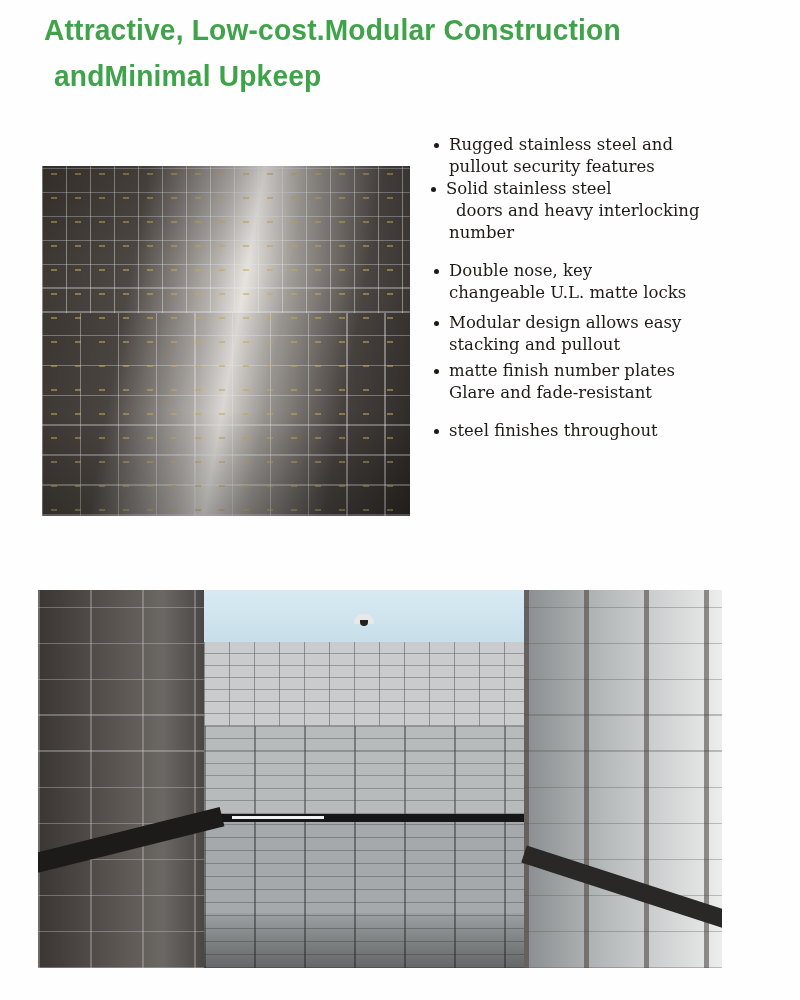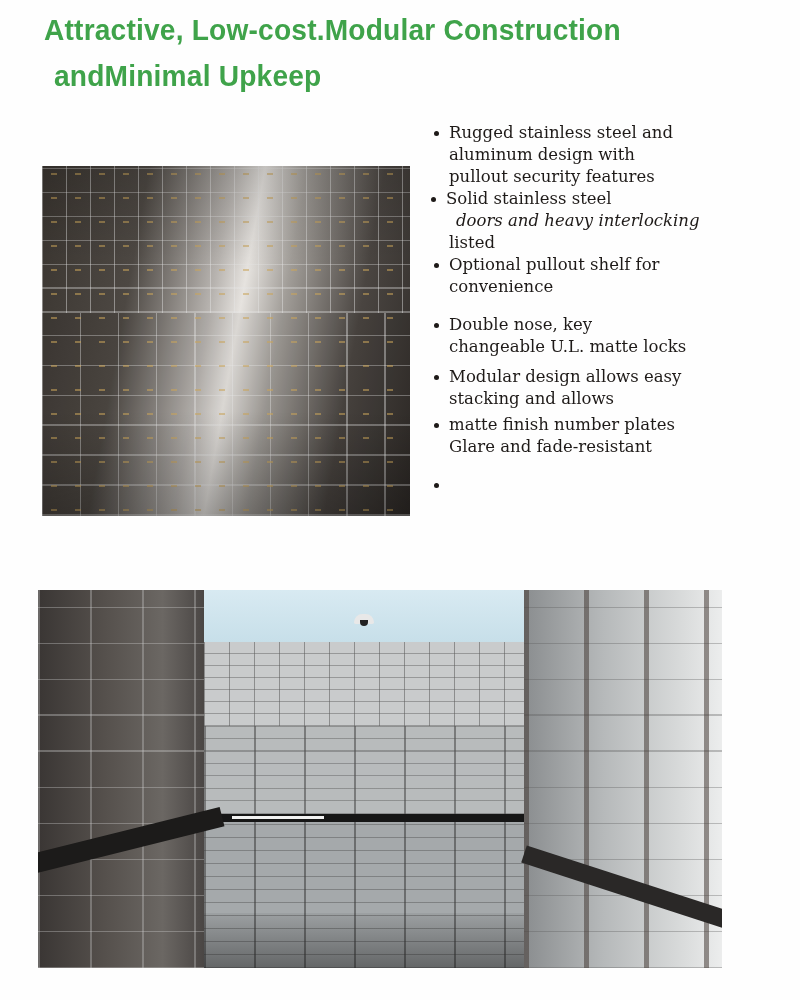--- a/index.html
+++ b/index.html
@@ -18,36 +18,36 @@
       transform: scaleX(0.97);
       transform-origin: left top;
     }
     .headline.l1 { top: 14px; }
     .headline.l2 { top: 60px; left: 54px; }
 
     
     .features {
       position: absolute;
       left: 432px;
-      top: 122px;
+      top: 134px;
       width: 330px;
       font-family: "DejaVu Serif", serif;
       color: #1e1a18;
       font-size: 16.5px;
       line-height: 22px;
       list-style: none;
     }
     .features li { position: relative; padding-left: 17px; }
     .features li .bullet {
       position: absolute; left: 2px; top: 9px;
       width: 5px; height: 5px; border-radius: 50%;
       background: #1e1a18;
     }
     .features li .line { display: block; white-space: nowrap; }
-    .features li .indent { padding-left: 10px; font-style: italic; }
+    .features li .indent { padding-left: 10px; }
 
     
     .photo1 {
       position: absolute; left: 42px; top: 166px;
       width: 368px; height: 350px;
       overflow: hidden;
       background: linear-gradient(100deg, #3a3530 0%, #4d4843 25%, #b8b4b0 45%, #e6e3df 52%, #a19d98 62%, #4a4541 80%, #2e2a27 100%);
     }
     .photo1 .grid {
       position: absolute; inset: 0;
@@ -166,51 +166,46 @@
   <div class="grid top"></div>
   <div class="grid big"></div>
   <div class="plates"></div>
   <div class="shade"></div>
 </div>
 
 <ul class="features">
   <li style="margin-bottom:0;">
     <span class="bullet"></span>
     <span class="line">Rugged stainless steel and</span>
-    <span class="line">aluminum design with</span>
     <span class="line">pullout security features</span>
   </li>
-  <li style="margin-left:-3px;">
+  <li style="margin-bottom:16px; margin-left:-3px;">
     <span class="bullet"></span>
     <span class="line">Solid stainless steel</span>
     <span class="line indent">doors and heavy interlocking</span>
-    <span class="line" style="margin-left:3px;">listed</span>
-  </li>
-  <li style="margin-bottom:16px;">
-    <span class="bullet"></span>
-    <span class="line">Optional pullout shelf for</span>
-    <span class="line">convenience</span>
+    <span class="line" style="margin-left:3px;">number</span>
   </li>
   <li style="margin-bottom:8px;">
     <span class="bullet"></span>
     <span class="line">Double nose, key</span>
     <span class="line">changeable U.L. matte locks</span>
   </li>
   <li style="margin-bottom:4px;">
     <span class="bullet"></span>
     <span class="line">Modular design allows easy</span>
-    <span class="line">stacking and allows</span>
+    <span class="line">stacking and pullout</span>
   </li>
   <li style="margin-bottom:16px;">
     <span class="bullet"></span>
     <span class="line">matte finish number plates</span>
     <span class="line">Glare and fade-resistant</span>
   </li>
   <li>
     <span class="bullet"></span>
+    <span class="line">steel finishes throughout</span>
   </li>
 </ul>
 
 <div class="photo2">
   <div class="p2-center">
     <div class="ceiling"></div>
     <div class="camera"></div>
     <div class="small-boxes"></div>
     <div class="large-boxes"></div>
     <div class="shelf"></div>

